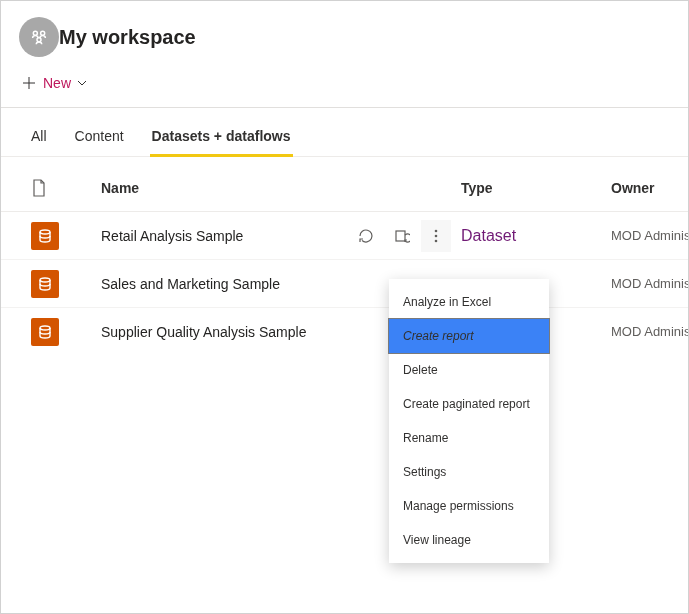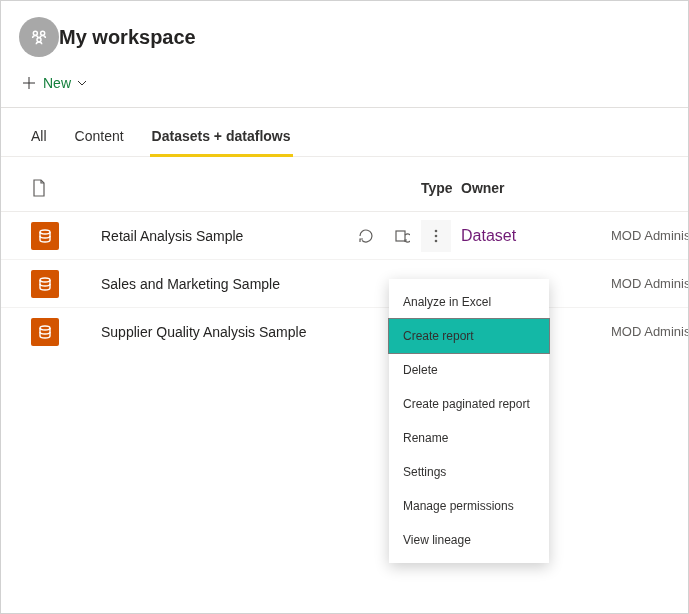--- a/index.html
+++ b/index.html
@@ -38,21 +38,21 @@
   .new-row {
     padding: 6px 18px 12px 18px;
     display: flex;
     align-items: center;
   }
   .new-btn {
     display: inline-flex;
     align-items: center;
     gap: 6px;
     font-size: 14px;
-    color: #15803d;
+    color: #be185d;
     cursor: pointer;
     padding: 4px 2px;
   }
   .plus { width:16px; height:16px; display:inline-flex; align-items:center; justify-content:center; }
   .chev { width:10px; height:10px; display:inline-flex; align-items:center; justify-content:center; }
   .divider { height:1px; background:#e1dfdd; margin: 0 0 0 0; }
   .tabs {
     display: flex;
     gap: 24px;
     padding: 14px 28px 0 28px;
@@ -123,21 +123,22 @@
     z-index: 10;
   }
   .menu-item {
     padding: 10px 14px;
     font-size: 12px;
     color: #323130;
     cursor: pointer;
   }
   .menu-item.highlight {
     outline: 1px solid #7a7a7a;
-    background: #14b8a6;
+    background: #3b82f6;
+    font-style: italic;
   }
 </style>
 </head>
 <body>
 
 <div class="header-row">
   <div class="ws-icon">
     <svg width="22" height="22" viewBox="0 0 24 24" fill="none" stroke="#fff" stroke-width="1.6">
       <circle cx="8" cy="8" r="2.2"></circle>
         <circle cx="16" cy="8" r="2.2"></circle>
@@ -175,20 +176,21 @@
 </div>
 
 <div class="table-area">
   <div class="col-header">
     <div class="file-ic">
       <svg width="16" height="18" viewBox="0 0 16 18" fill="none" stroke="#605e5c" stroke-width="1.2">
         <path d="M3 1h7l3 3v13H3z"></path>
           <path d="M10 1v3h3"></path>
       </svg>
     </div>
+    <div>Name</div>
     <div></div>
     <div>Type</div>
     <div>Owner</div>
   </div>
 
   <div class="row first">
     <div class="ds-icon">
       <svg width="16" height="16" viewBox="0 0 16 16" fill="none" stroke="#fff" stroke-width="1.4">
         <ellipse cx="8" cy="4" rx="5" ry="2"></ellipse>
           <path d="M3 4v8c0 1.1 2.2 2 5 2s5-.9 5-2V4"></path>

